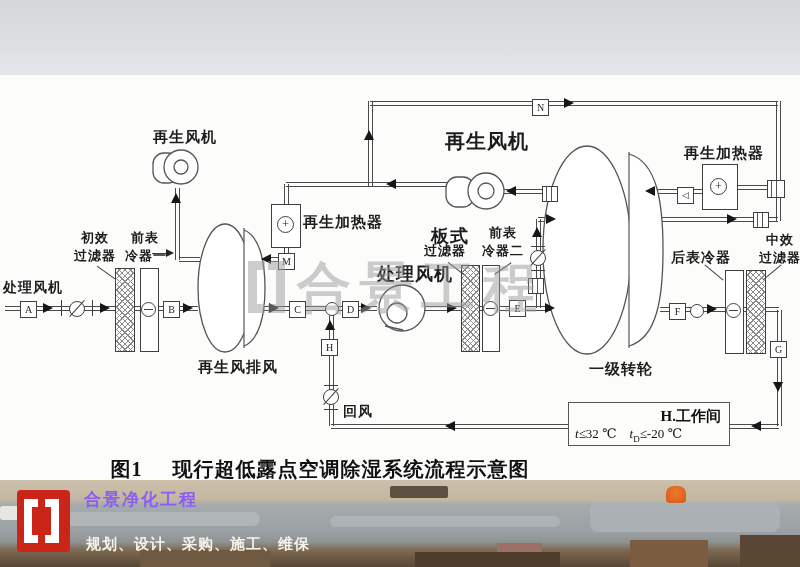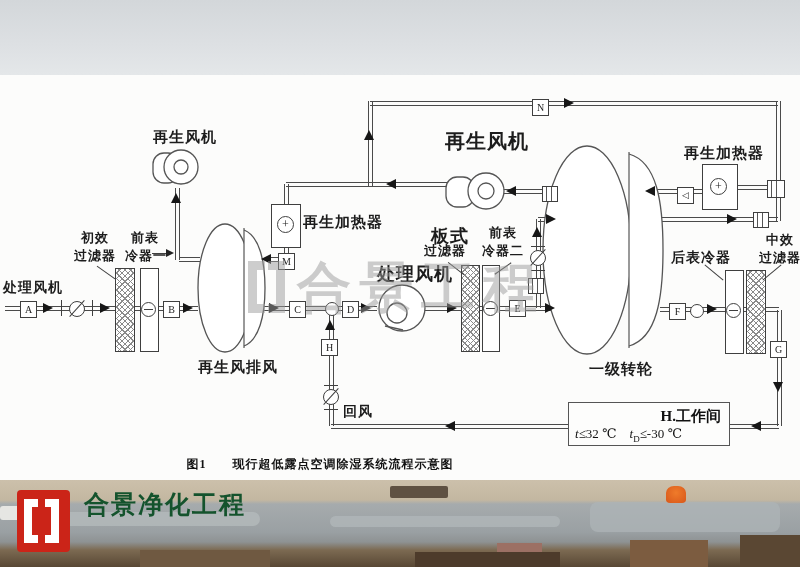--- a/index.html
+++ b/index.html
@@ -42,33 +42,33 @@
   .cc{position:absolute;width:13px;height:13px;border:1px solid #3f3f3f;border-radius:50%;background:#fff;}
   .cc::after{content:"";position:absolute;left:2px;top:6px;width:9px;border-top:1px solid #3f3f3f;}
   
   .heat{position:absolute;border:1px solid #3f3f3f;background:#fff;}
   .hc{position:absolute;width:15px;height:15px;border:1px solid #3f3f3f;border-radius:50%;background:#fff;
       font-size:12px;line-height:14px;text-align:center;color:#222;}
   
   .lbl{position:absolute;white-space:nowrap;color:#1c1c1c;font-size:14px;font-weight:600;letter-spacing:1px;}
   .ptr{position:absolute;height:0;border-top:1px solid #3f3f3f;}
   .box-work{position:absolute;border:1px solid #555;background:#fdfdfc;}
-  .caption{position:absolute;left:0;top:456px;width:640px;text-align:center;font-size:12px;font-weight:bold;color:#111;letter-spacing:1px;}
+  .caption{position:absolute;left:0;top:456px;width:640px;text-align:center;font-size:20px;font-weight:bold;color:#111;letter-spacing:1px;}
   
   .wm{position:absolute;left:248px;top:252px;display:flex;align-items:center;gap:12px;opacity:.5;color:#9c9c9c;}
   .wm-text{font-size:54px;font-weight:bold;letter-spacing:8px;color:#9c9c9c;}
   .cj{position:relative;display:inline-block;}
   .cj i{display:inline-block;}
   
   .logo-red{position:absolute;left:17px;top:490px;width:53px;height:62px;background:#cb2418;border-radius:4px;}
   .lg-l{position:absolute;left:7px;top:9px;width:6px;height:28px;border:8px solid #fff;border-right:0;}
   .lg-r{position:absolute;left:28px;top:9px;width:6px;height:28px;border:8px solid #fff;border-left:0;}
   .wm-l{display:inline-block;width:8px;height:34px;border:9px solid #9c9c9c;border-right:0;}
   .wm-r{display:inline-block;width:8px;height:34px;border:9px solid #9c9c9c;border-left:0;margin-left:3px;}
-  .f-company{position:absolute;left:84px;top:488px;font-size:25px;font-weight:bold;color:#14532d;letter-spacing:2px;font-family:"Liberation Sans",sans-serif;text-align:right;}
+  .f-company{position:absolute;left:84px;top:488px;font-size:17px;font-weight:bold;color:#8b5cf6;letter-spacing:2px;font-family:"Liberation Sans",sans-serif;text-align:right;}
   .f-sub{position:absolute;left:86px;top:519px;font-size:13px;font-weight:bold;color:#f2eee4;letter-spacing:2px;font-family:"Liberation Sans",sans-serif;}
   .f-serv{position:absolute;left:86px;top:535px;font-size:15px;font-weight:bold;color:#f6f3ea;letter-spacing:1px;font-family:"Liberation Sans",sans-serif;}
   svg{position:absolute;overflow:visible;}
 </style>
 </head>
 <body>
 
 <div class="screen">
 
   <div class="abs sky"></div>
@@ -224,21 +224,21 @@
   <div class="ars" style="left:166px;top:249px"></div>
   <div class="ptr" style="left:446px;top:268px;width:20px;transform:rotate(38deg)"></div>
   <div class="ptr" style="left:493px;top:268px;width:20px;transform:rotate(-35deg)"></div>
   <div class="ptr" style="left:702px;top:272px;width:24px;transform:rotate(40deg)"></div>
   <div class="ptr" style="left:760px;top:272px;width:24px;transform:rotate(-40deg)"></div>
 
   <div class="box-work" style="left:568px;top:402px;width:160px;height:42px">
     <div style="position:absolute;right:8px;top:4px;font-size:15px;font-weight:bold;color:#111">H.工作间</div>
     <div style="position:absolute;left:6px;top:23px;font-size:13px;color:#111;white-space:nowrap">
       <i><span>t</span></i><span>≤32 ℃</span>&nbsp;&nbsp;&nbsp;
-      <i><span>t</span></i><sub style="font-size:9px">D</sub><span>≤-30 ℃</span>
+      <i><span>t</span></i><sub style="font-size:9px">D</sub><span>≤-20 ℃</span>
     </div>
   </div>
 
   <div class="wm">
     <span class="cj"><i class="wm-l"></i><i class="wm-r"></i></span>
     <span class="wm-text">合景工程</span>
   </div>
 
   <div class="caption">
     <span>图1</span>
@@ -258,14 +258,15 @@
     <div class="abs" style="left:415px;top:72px;width:145px;height:15px;background:#4d3b2b"></div>
     <div class="abs" style="left:140px;top:70px;width:130px;height:17px;background:#6f5941"></div>
     <div class="abs" style="left:740px;top:55px;width:60px;height:32px;background:#5a4733"></div>
   </div>
 
   <div class="logo-red">
     <i class="lg-l"></i>
     <i class="lg-r"></i>
   </div>
   <div class="f-company">合景净化工程</div>
+  <div class="f-serv">规划、设计、采购、施工、维保</div>
 
 </div>
 
 </body></html>

